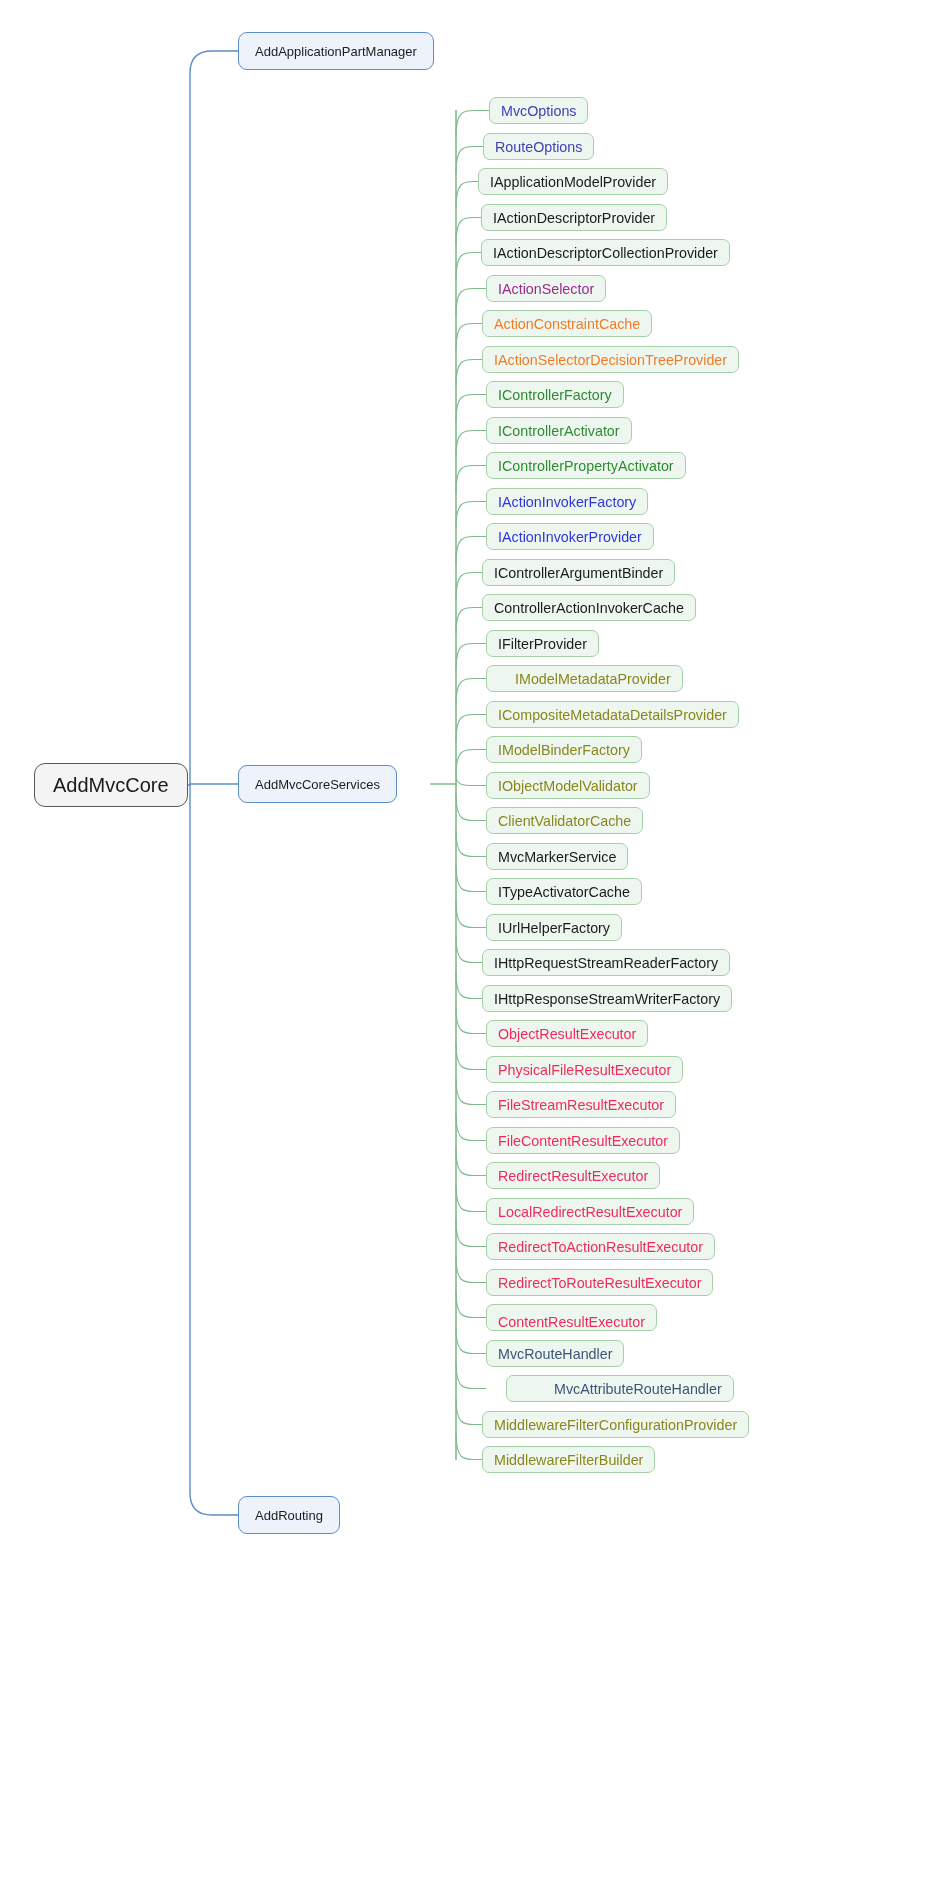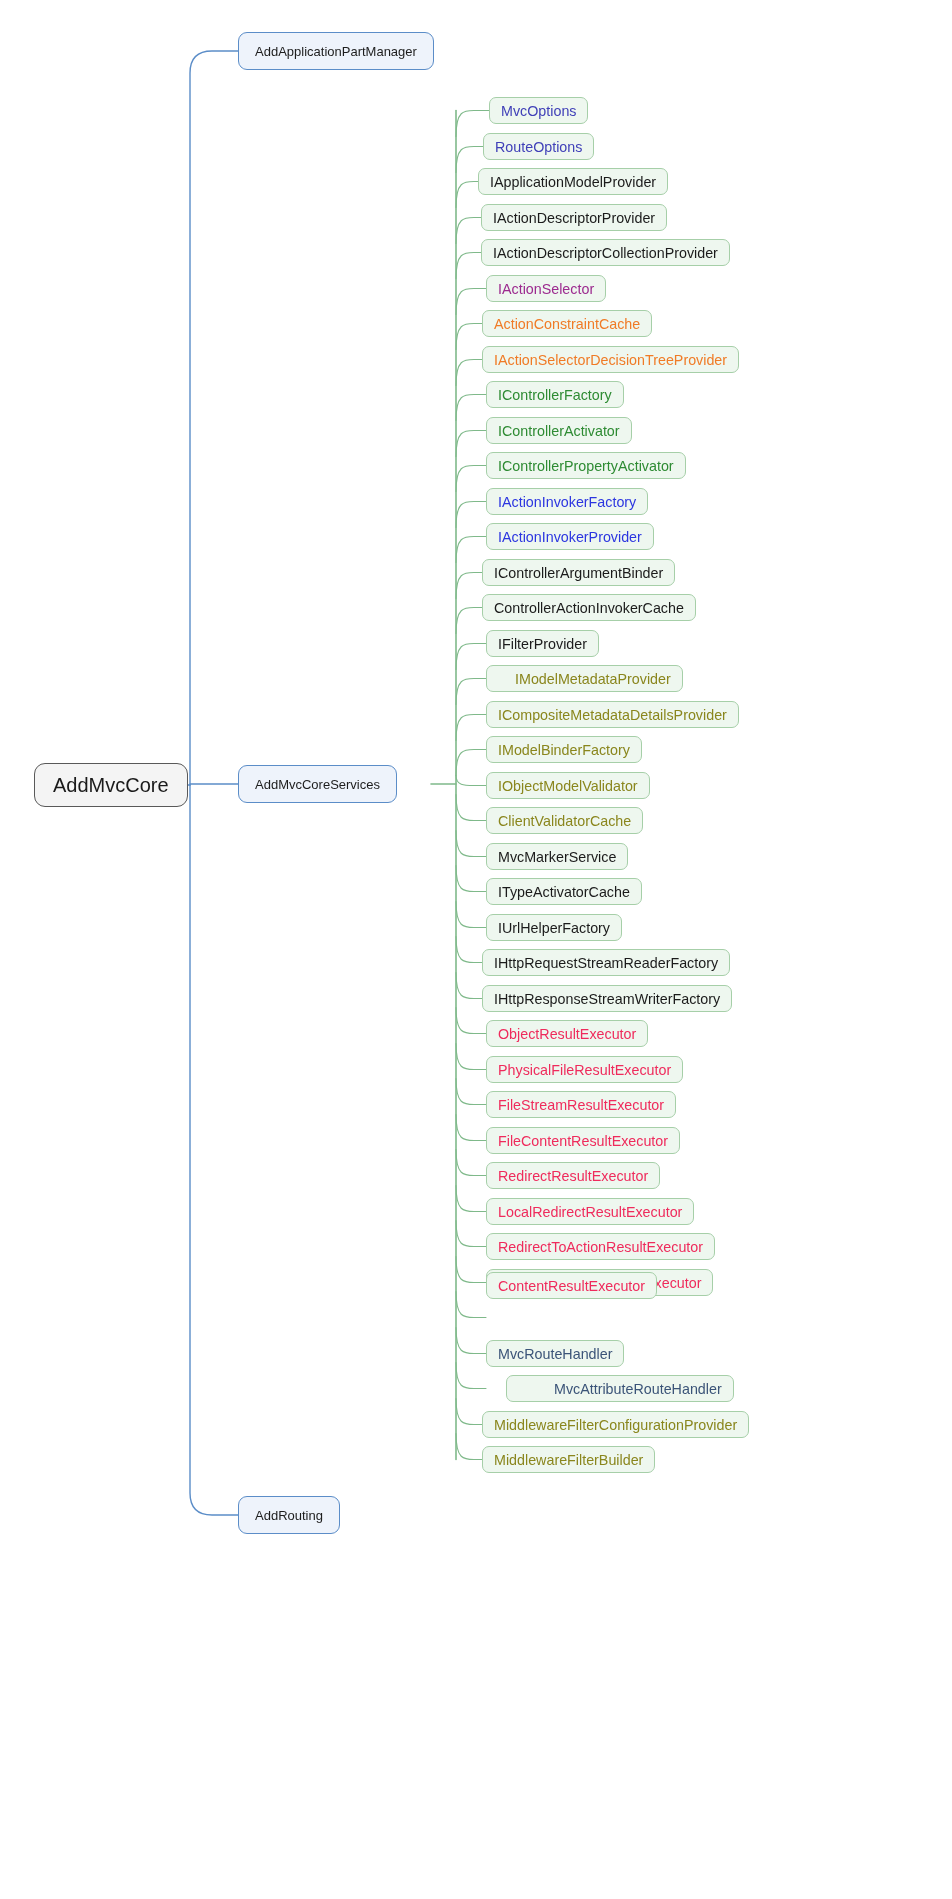--- a/index.html
+++ b/index.html
@@ -233,21 +233,21 @@
       </div>
       <div class="node leaf c-crimson" style="left: 486px; top: 1198px;">
         <span>LocalRedirectResultExecutor</span>
       </div>
       <div class="node leaf c-crimson" style="left: 486px; top: 1233px;">
         <span>RedirectToActionResultExecutor</span>
       </div>
       <div class="node leaf c-crimson" style="left: 486px; top: 1269px;">
         <span>RedirectToRouteResultExecutor</span>
       </div>
-      <div class="node leaf c-crimson" style="left: 486px; top: 1272px;">
+      <div class="node leaf c-crimson" style="left: 486px; top: 1304px; align-items: flex-end;">
         <span>ContentResultExecutor</span>
       </div>
       <div class="node leaf c-slate" style="left: 486px; top: 1340px;">
         <span>MvcRouteHandler</span>
       </div>
       <div class="node leaf c-slate" style="left: 506px; top: 1375px; padding-left: 47px;">
         <span>MvcAttributeRouteHandler</span>
       </div>
       <div class="node leaf c-olive" style="left: 482px; top: 1411px;">
         <span>MiddlewareFilterConfigurationProvider</span>

